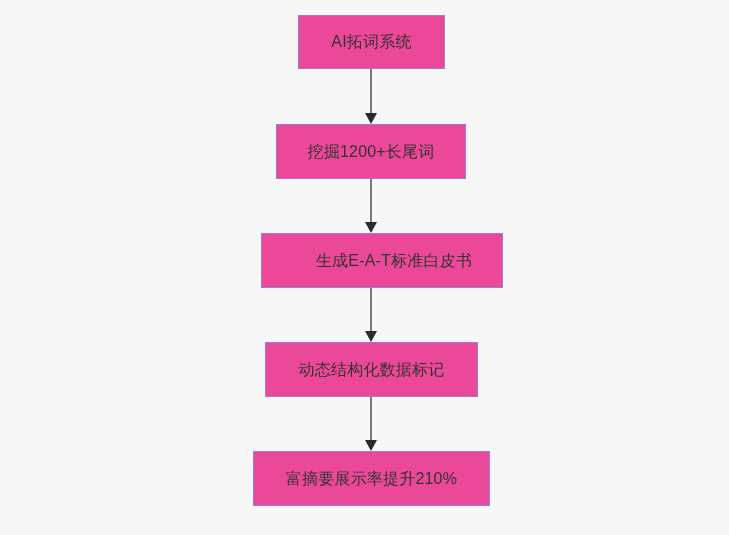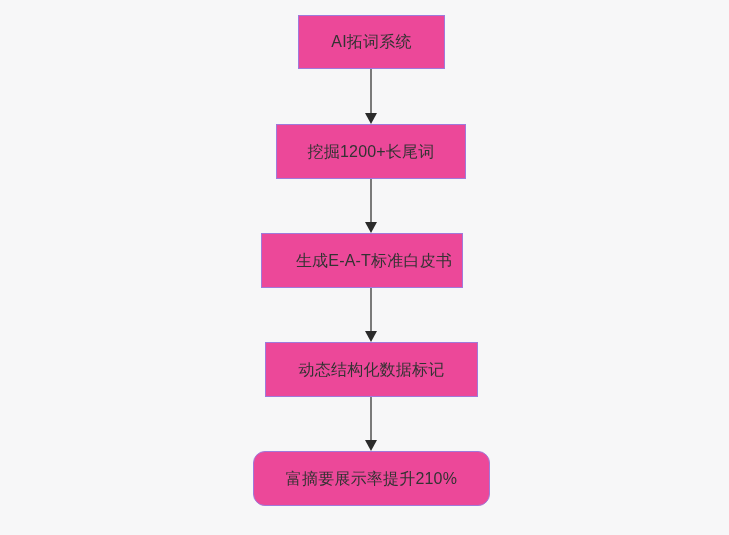--- a/index.html
+++ b/index.html
@@ -74,25 +74,25 @@
   </svg>
 
   <div class="node" style="left:298px; top:15px; width:147px; height:54px;">
     <span class="node-label">AI拓词系统</span>
   </div>
 
   <div class="node" style="left:276px; top:124px; width:190px; height:55px;text-align:center;">
     <span class="node-label">挖掘1200+长尾词</span>
   </div>
 
-  <div class="node" style="left:261px; top:233px; width:202px; height:55px;padding-left:24px;">
+  <div class="node" style="left:261px; top:233px; width:242px; height:55px;padding-left:24px;">
     <span class="node-label">生成E-A-T标准白皮书</span>
   </div>
 
   <div class="node" style="left:265px; top:342px; width:213px; height:55px;">
     <span class="node-label">动态结构化数据标记</span>
   </div>
 
-  <div class="node" style="left:253px; top:451px; width:237px; height:55px;border-radius:12px;">
+  <div class="node" style="left:253px; top:451px; width:237px; height:55px;">
     <span class="node-label">富摘要展示率提升210%</span>
   </div>
 
 </div>
 
 </body></html>

